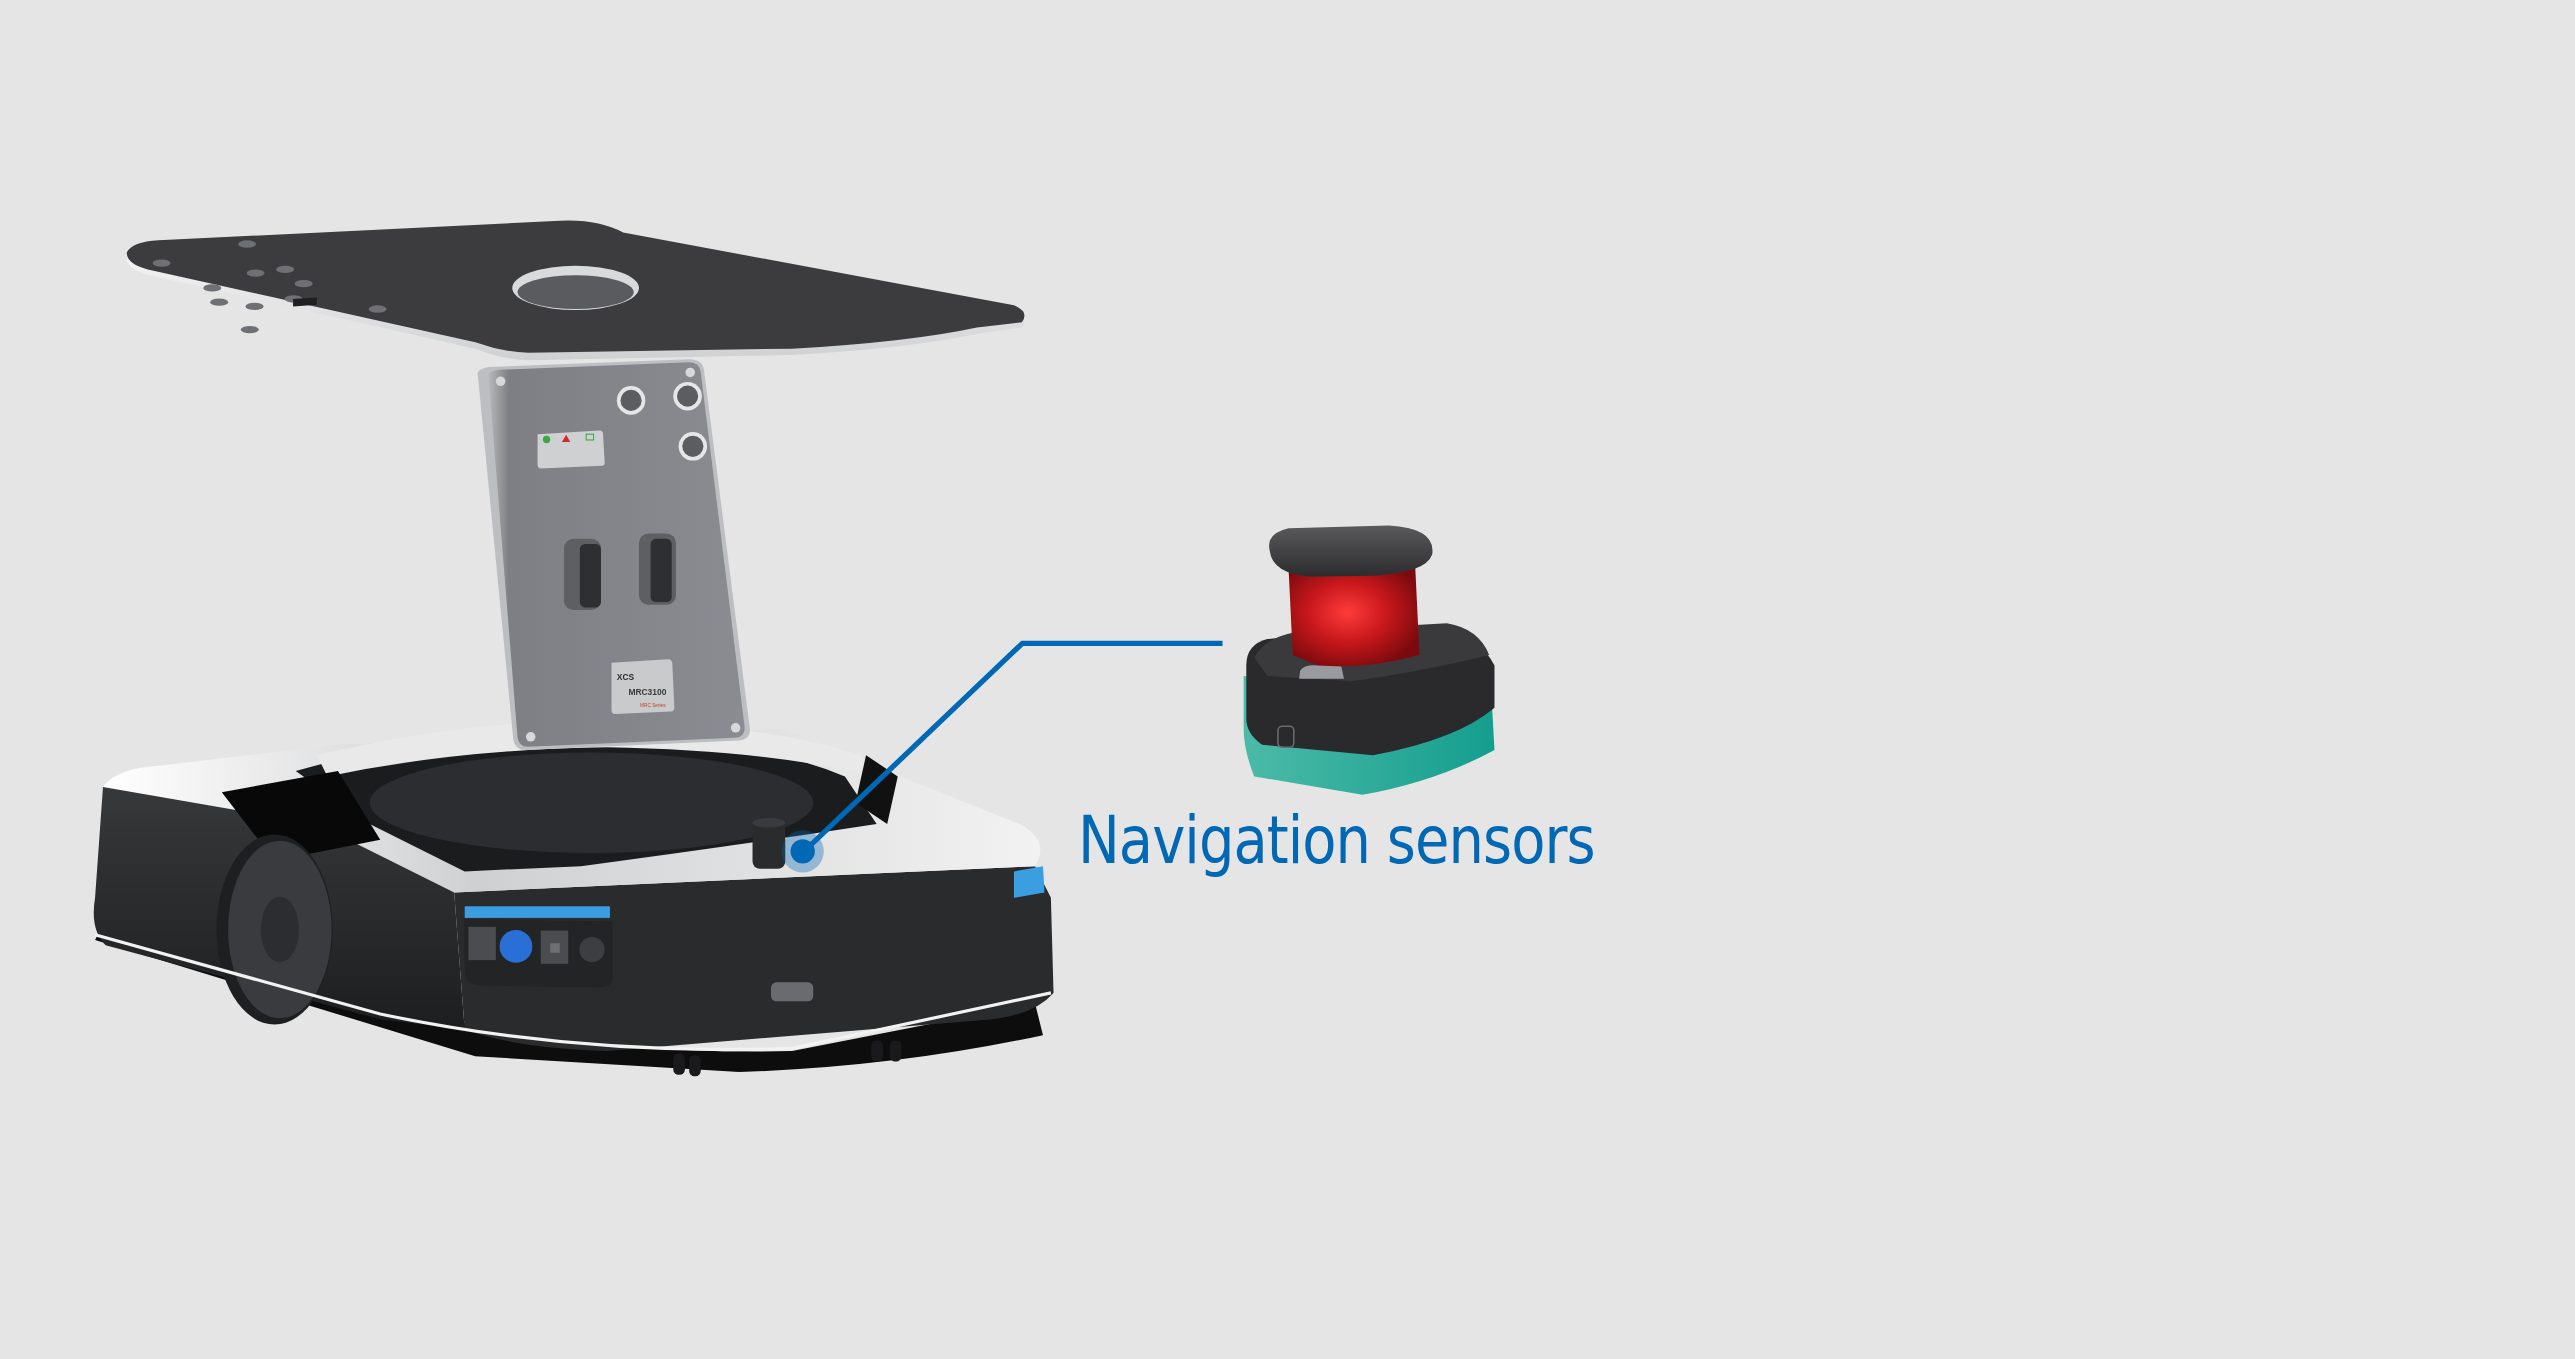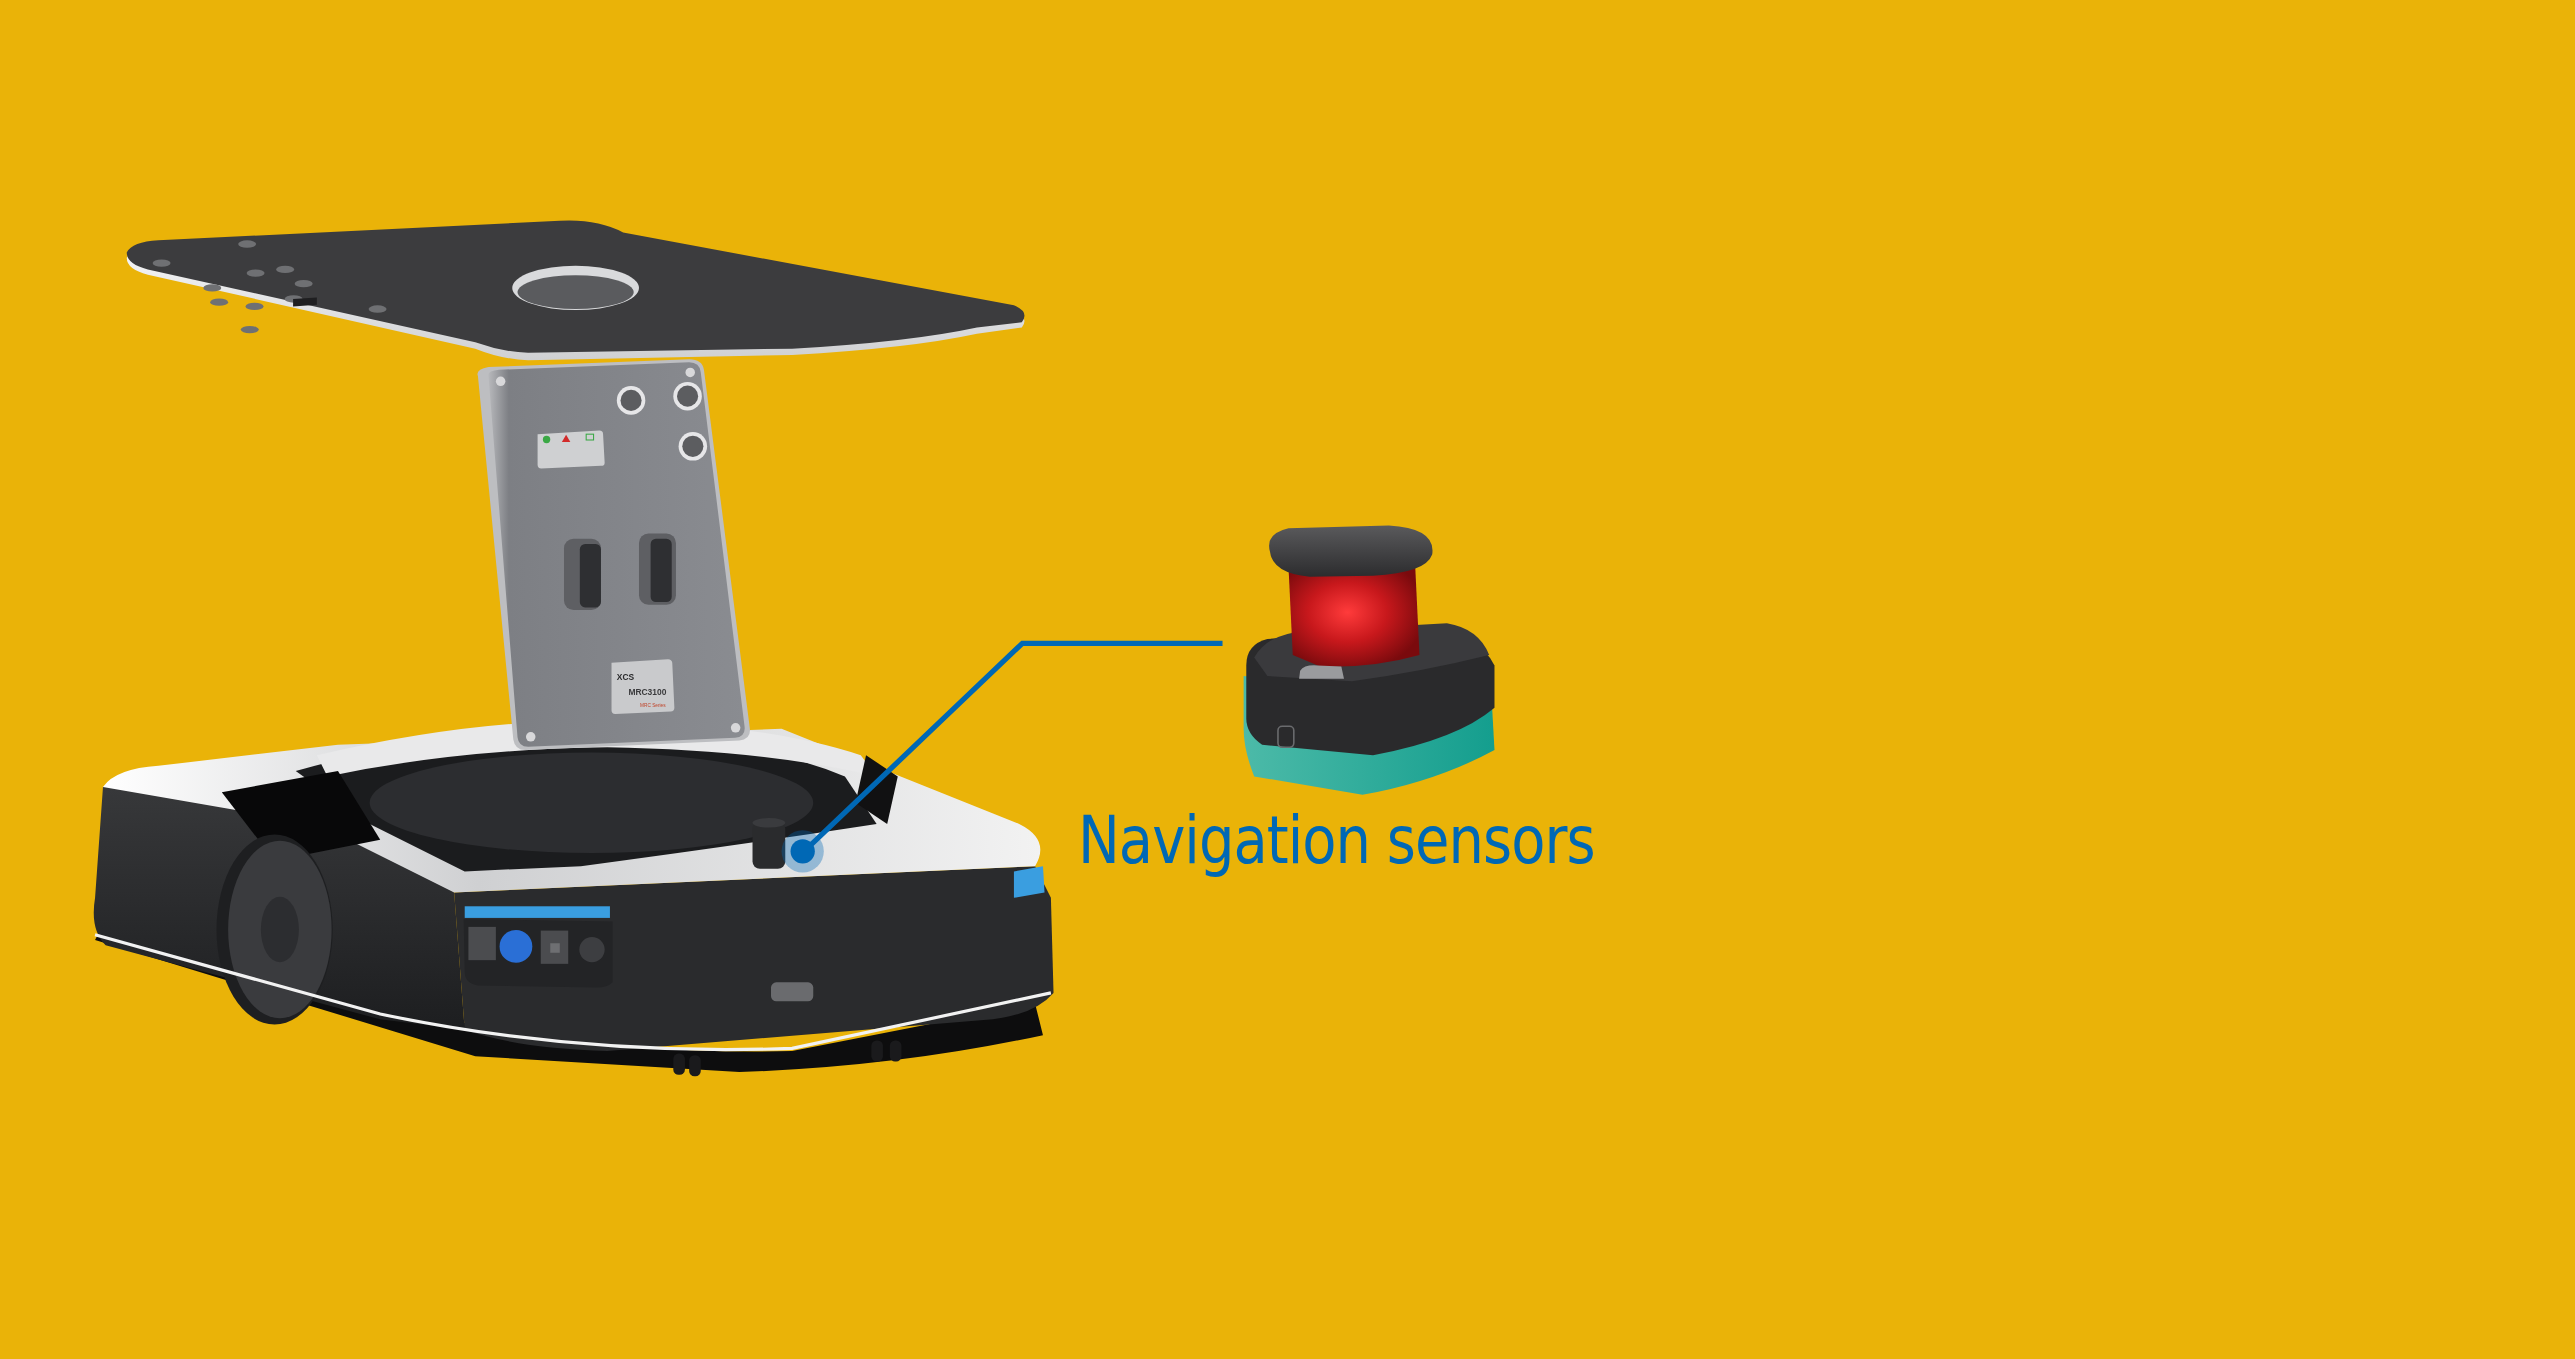--- a/index.html
+++ b/index.html
@@ -11,21 +11,21 @@
       background: #f4f6fa;
     }
     body {
       position: relative;
       font-family: "Liberation Sans", sans-serif;
     }
     .canvas {
       position: absolute;
       left: 0; top: 0;
       width: 2576px; height: 1360px;
-      background: #eab308;
+      background: #e5e5e5;
     }
     svg.scene {
       position: absolute;
       left: 0; top: 0;
       width: 2576px; height: 1360px;
     }
     .callout-label {
       position: absolute;
       left: 1078px;
       top: 801px;

